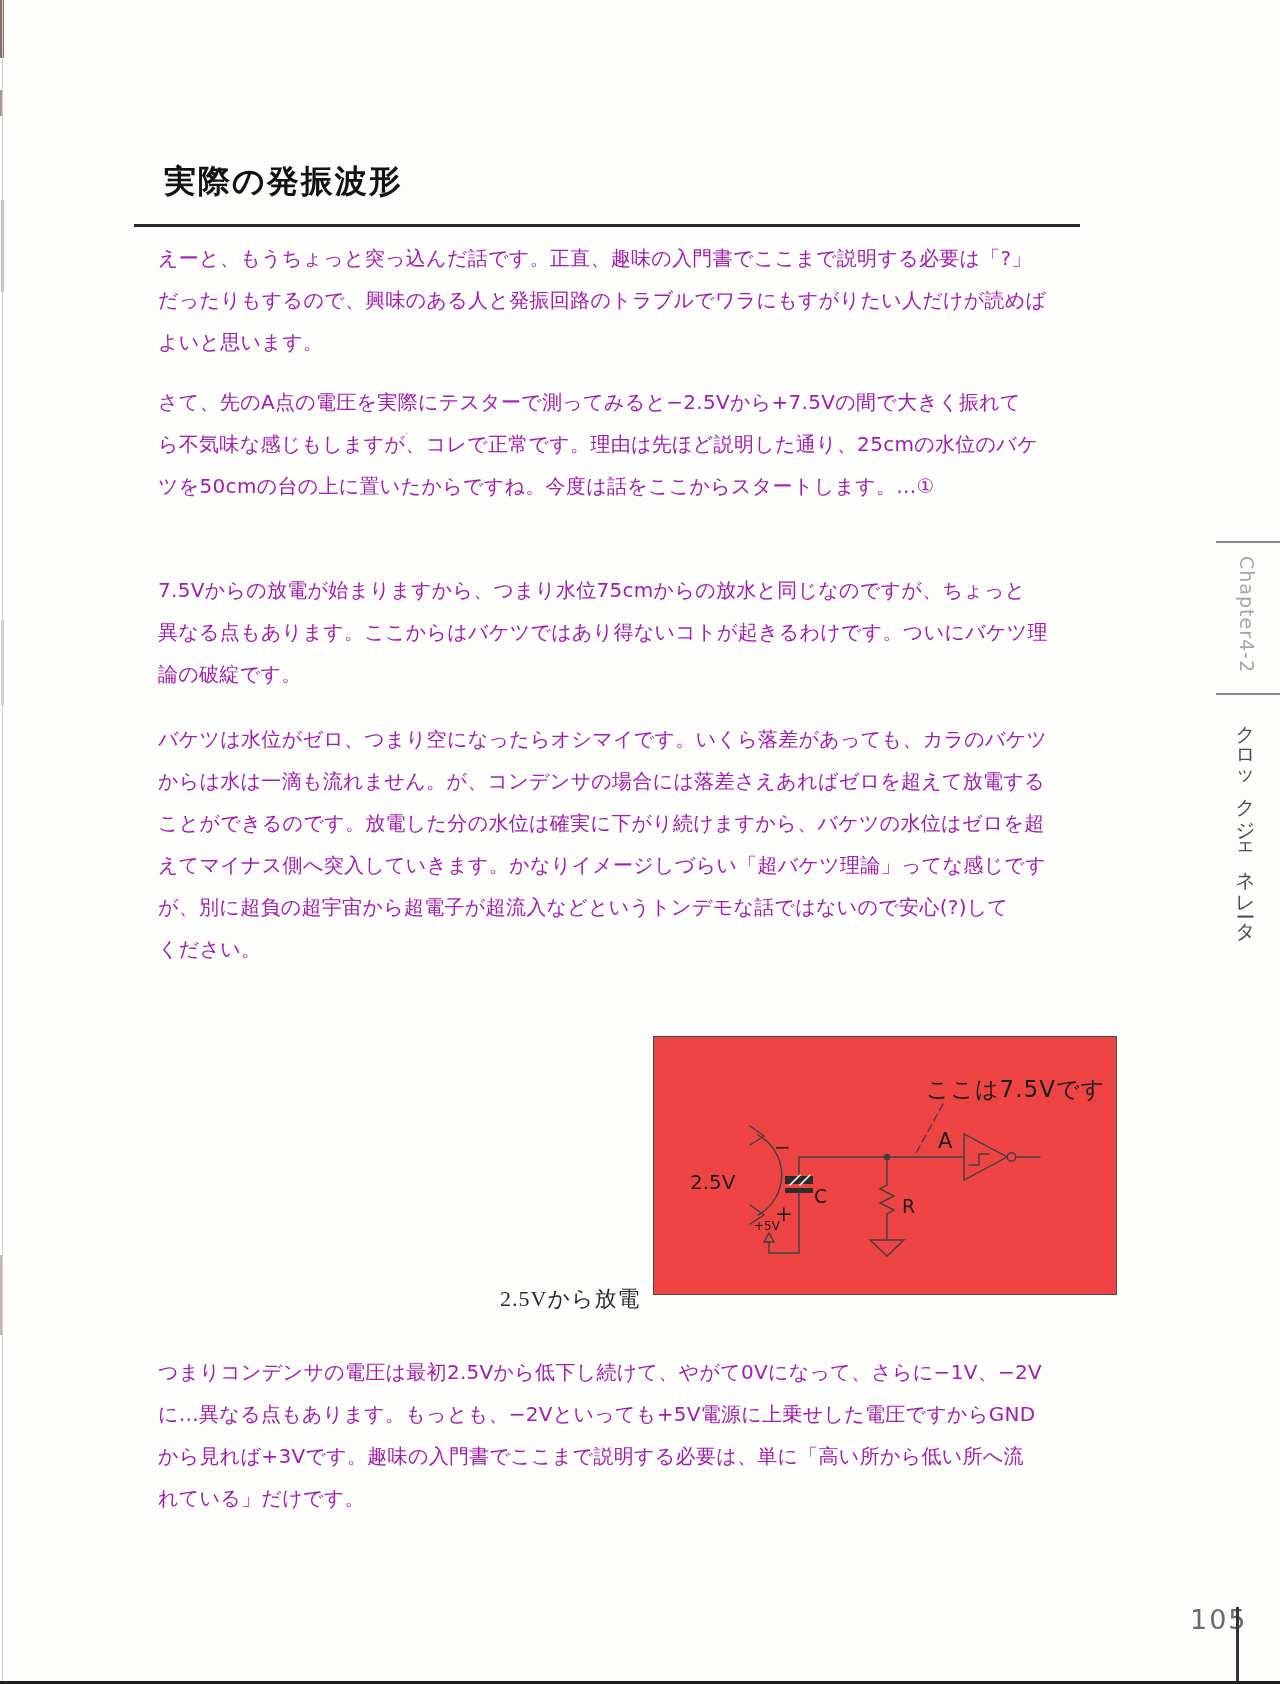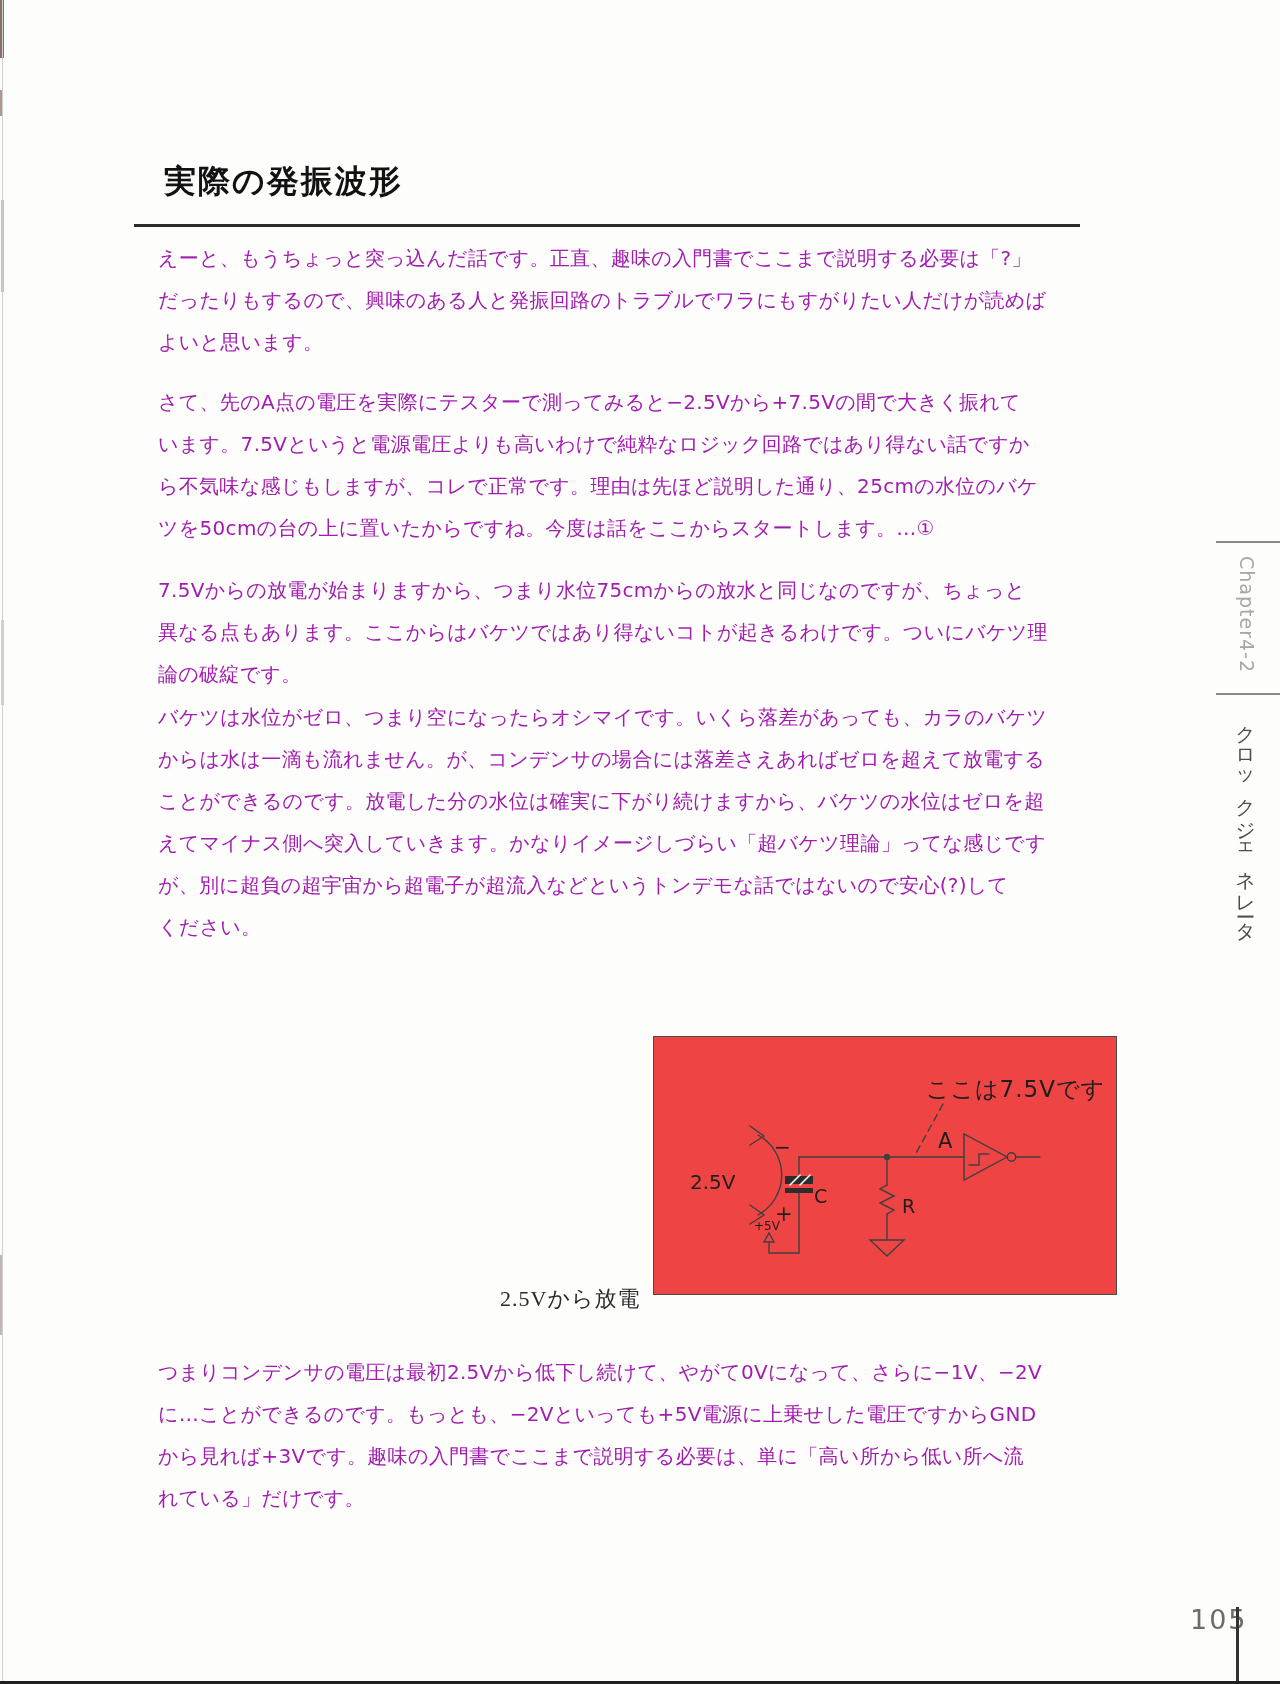--- a/index.html
+++ b/index.html
@@ -72,32 +72,31 @@
   <div class="title-rule"></div>
 
   <div class="para" style="top:237px">
     <div class="tline">えーと、もうちょっと突っ込んだ話です。正直、趣味の入門書でここまで説明する必要は「?」</div>
     <div class="tline">だったりもするので、興味のある人と発振回路のトラブルでワラにもすがりたい人だけが読めば</div>
     <div class="tline">よいと思います。</div>
   </div>
 
   <div class="para" style="top:381px">
     <div class="tline">さて、先のA点の電圧を実際にテスターで測ってみると−2.5Vから+7.5Vの間で大きく振れて</div>
-    <div class="tline">います。7.5Vというと電源電圧よりも高いわけで純粋なロジック回路ではあり得ない話ですか</div>
     <div class="tline">ら不気味な感じもしますが、コレで正常です。理由は先ほど説明した通り、25cmの水位のバケ</div>
     <div class="tline">ツを50cmの台の上に置いたからですね。今度は話をここからスタートします。…①</div>
   </div>
 
   <div class="para" style="top:569px">
     <div class="tline">7.5Vからの放電が始まりますから、つまり水位75cmからの放水と同じなのですが、ちょっと</div>
     <div class="tline">異なる点もあります。ここからはバケツではあり得ないコトが起きるわけです。ついにバケツ理</div>
     <div class="tline">論の破綻です。</div>
   </div>
 
-  <div class="para" style="top:696px">
+  <div class="para" style="top:718px">
     <div class="tline">バケツは水位がゼロ、つまり空になったらオシマイです。いくら落差があっても、カラのバケツ</div>
     <div class="tline">からは水は一滴も流れません。が、コンデンサの場合には落差さえあればゼロを超えて放電する</div>
     <div class="tline">ことができるのです。放電した分の水位は確実に下がり続けますから、バケツの水位はゼロを超</div>
     <div class="tline">えてマイナス側へ突入していきます。かなりイメージしづらい「超バケツ理論」ってな感じです</div>
     <div class="tline">が、別に超負の超宇宙から超電子が超流入などというトンデモな話ではないので安心(?)して</div>
     <div class="tline">ください。</div>
   </div>
 
   <div class="figure-box">
     <svg width="461" height="264" viewBox="0 0 461 264">
@@ -137,21 +136,21 @@
       <text x="121" y="184" font-size="21">+</text>
       <text x="160" y="166" font-size="19">C</text>
       <text x="248" y="176" font-size="19">R</text>
       <text x="100" y="193" font-size="12">+5V</text>
     </svg>
   </div>
   <div class="figure-caption">2.5Vから放電</div>
 
   <div class="para" style="top:1351px">
     <div class="tline">つまりコンデンサの電圧は最初2.5Vから低下し続けて、やがて0Vになって、さらに−1V、−2V</div>
-    <div class="tline">に…ことができるのです。もっとも、−2Vといっても+5V電源に上乗せした電圧ですからGND</div>
+    <div class="tline">に…異なる点もあります。もっとも、−2Vといっても+5V電源に上乗せした電圧ですからGND</div>
     <div class="tline">から見れば+3Vです。趣味の入門書でここまで説明する必要は、単に「高い所から低い所へ流</div>
     <div class="tline">れている」だけです。</div>
   </div>
 
   <div class="tick tick-top"></div>
   <div class="chapter-tab">Chapter4-2</div>
   <div class="tick tick-bottom"></div>
   <div class="section-tab">クロックジェネレータ</div>
 
   <div class="page-number">105</div>

